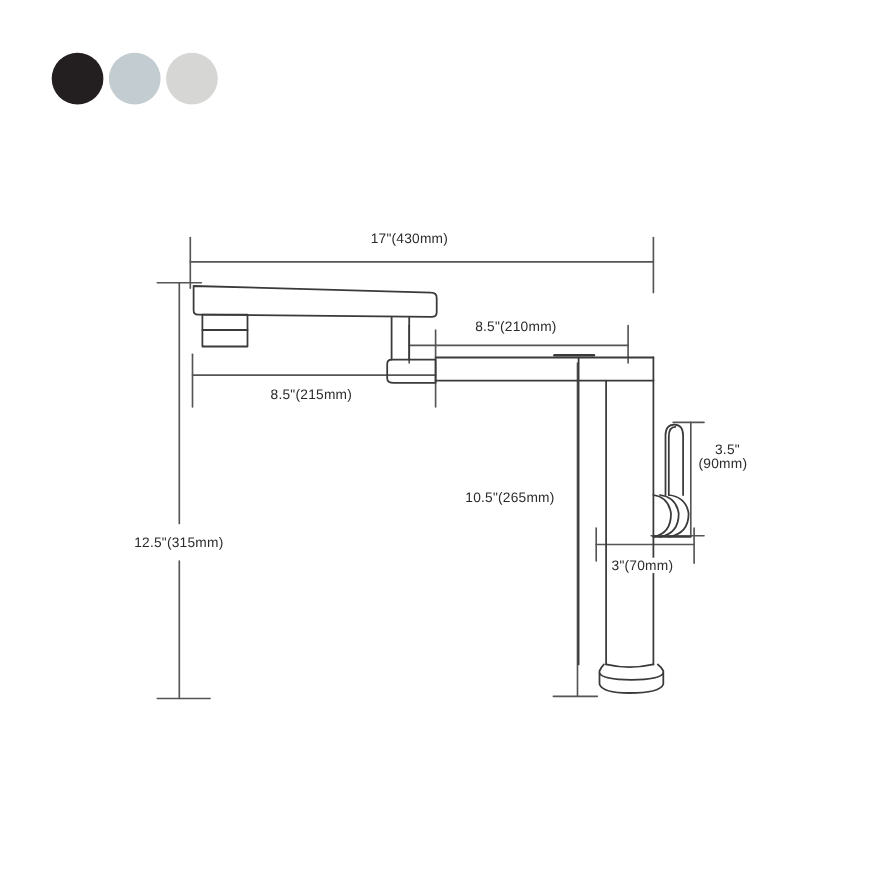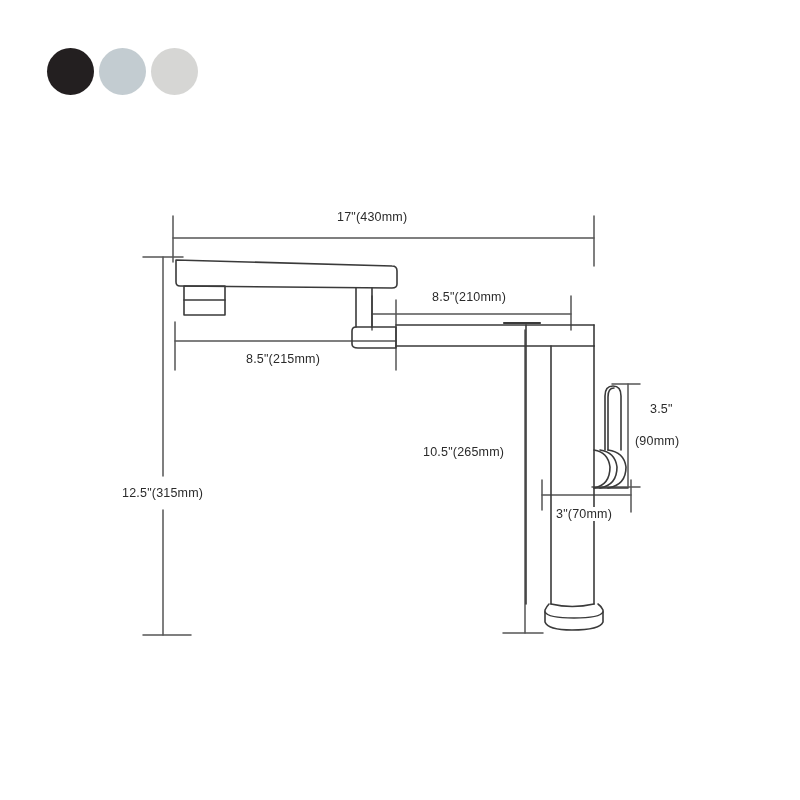--- a/index.html
+++ b/index.html
@@ -85,14 +85,14 @@
     <line x1="594" y1="488" x2="628" y2="488"></line>
   </g>
 </svg>
 
 <div class="dim-label" style="left:337px; top:210px;">17"(430mm)</div>
 <div class="dim-label" style="left:246px; top:352px;">8.5"(215mm)</div>
 <div class="dim-label" style="left:432px; top:290px;">8.5"(210mm)</div>
 <div class="dim-label" style="left:122px; top:486px;">12.5"(315mm)</div>
 <div class="dim-label" style="left:423px; top:445px;">10.5"(265mm)</div>
 <div class="dim-label" style="left:650px; top:402px;">3.5"</div>
-<div class="dim-label" style="left:635px; top:434px;">(90mm)</div>
+<div class="dim-label" style="left:635px; top:414px;">(90mm)</div>
 <div class="dim-label" style="left:556px; top:507px; background:#fff;">3"(70mm)</div>
 
 </body></html>

